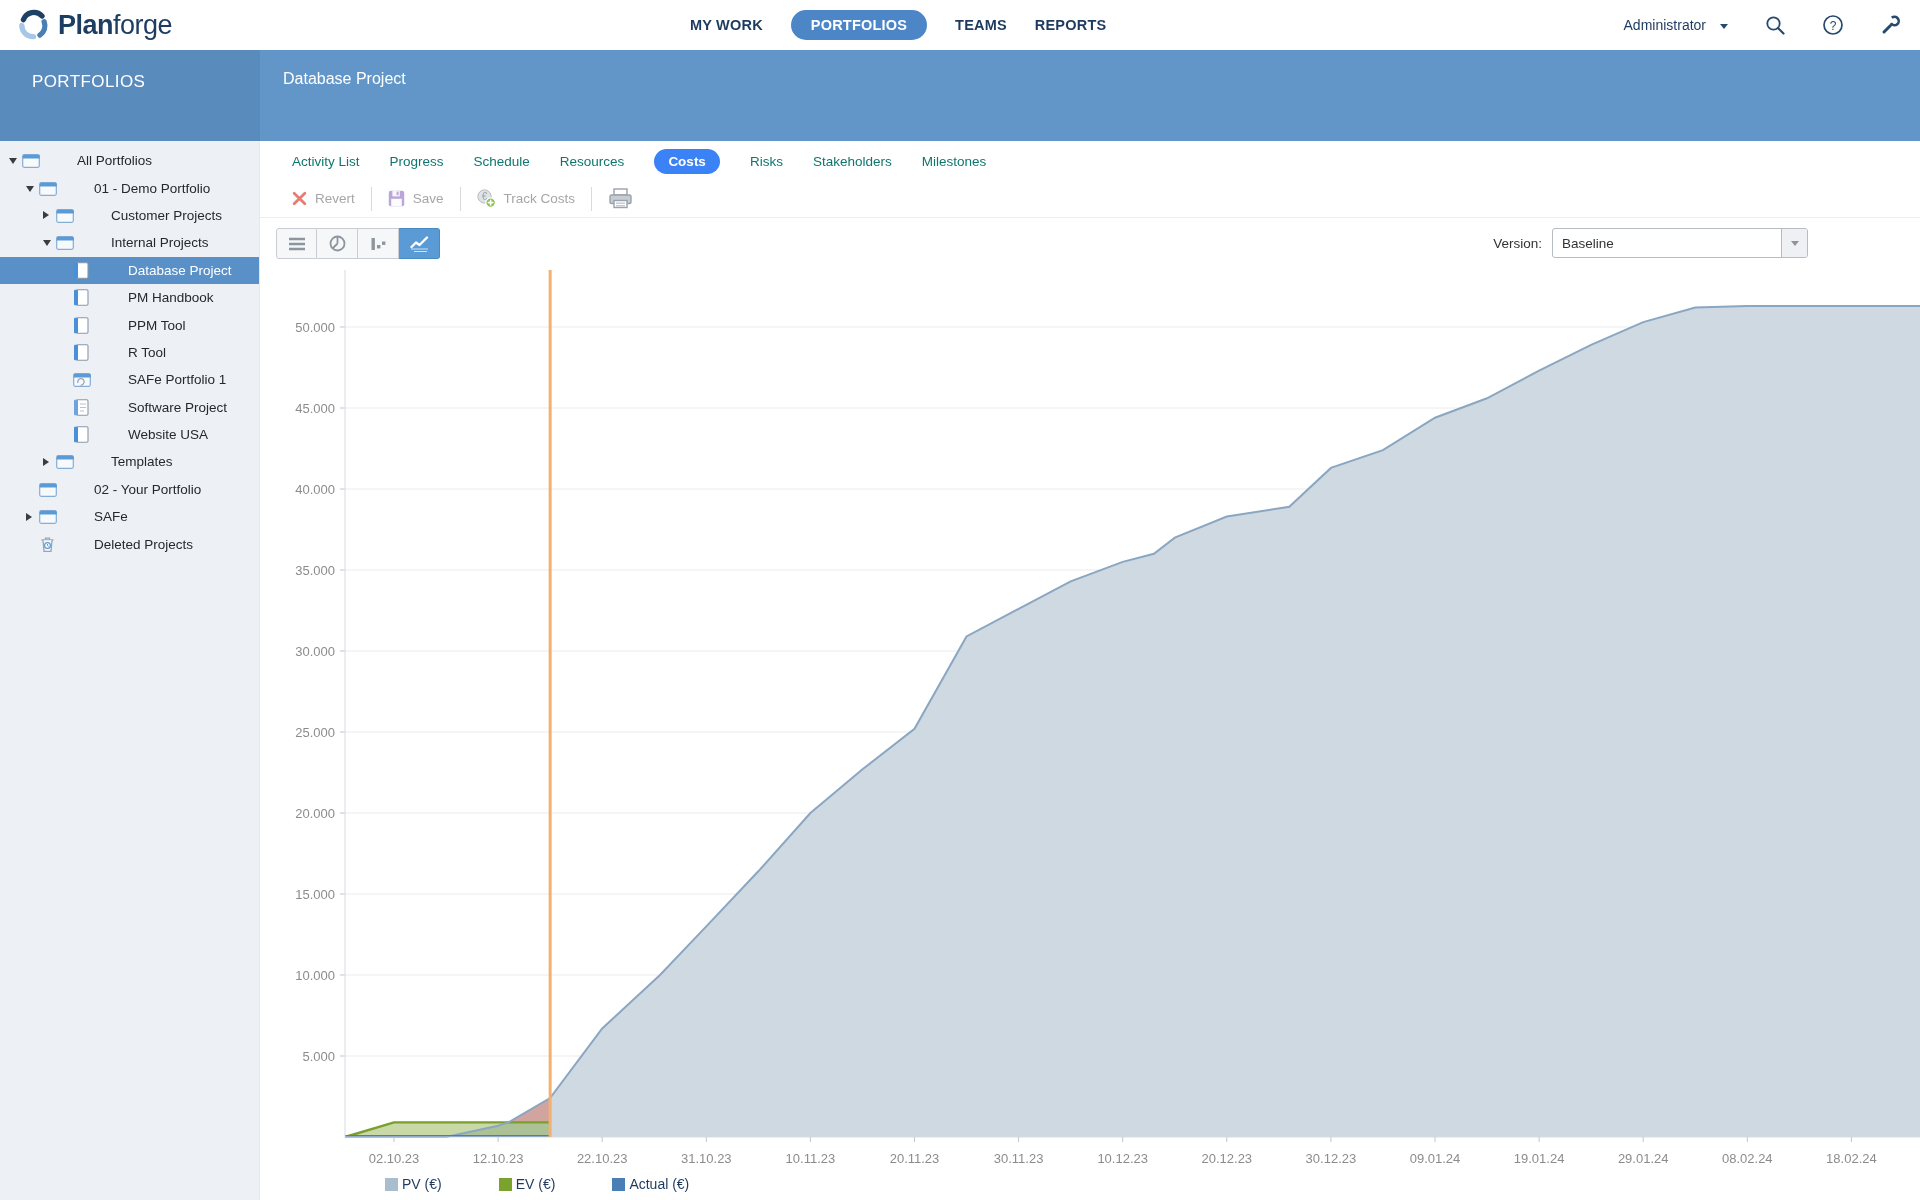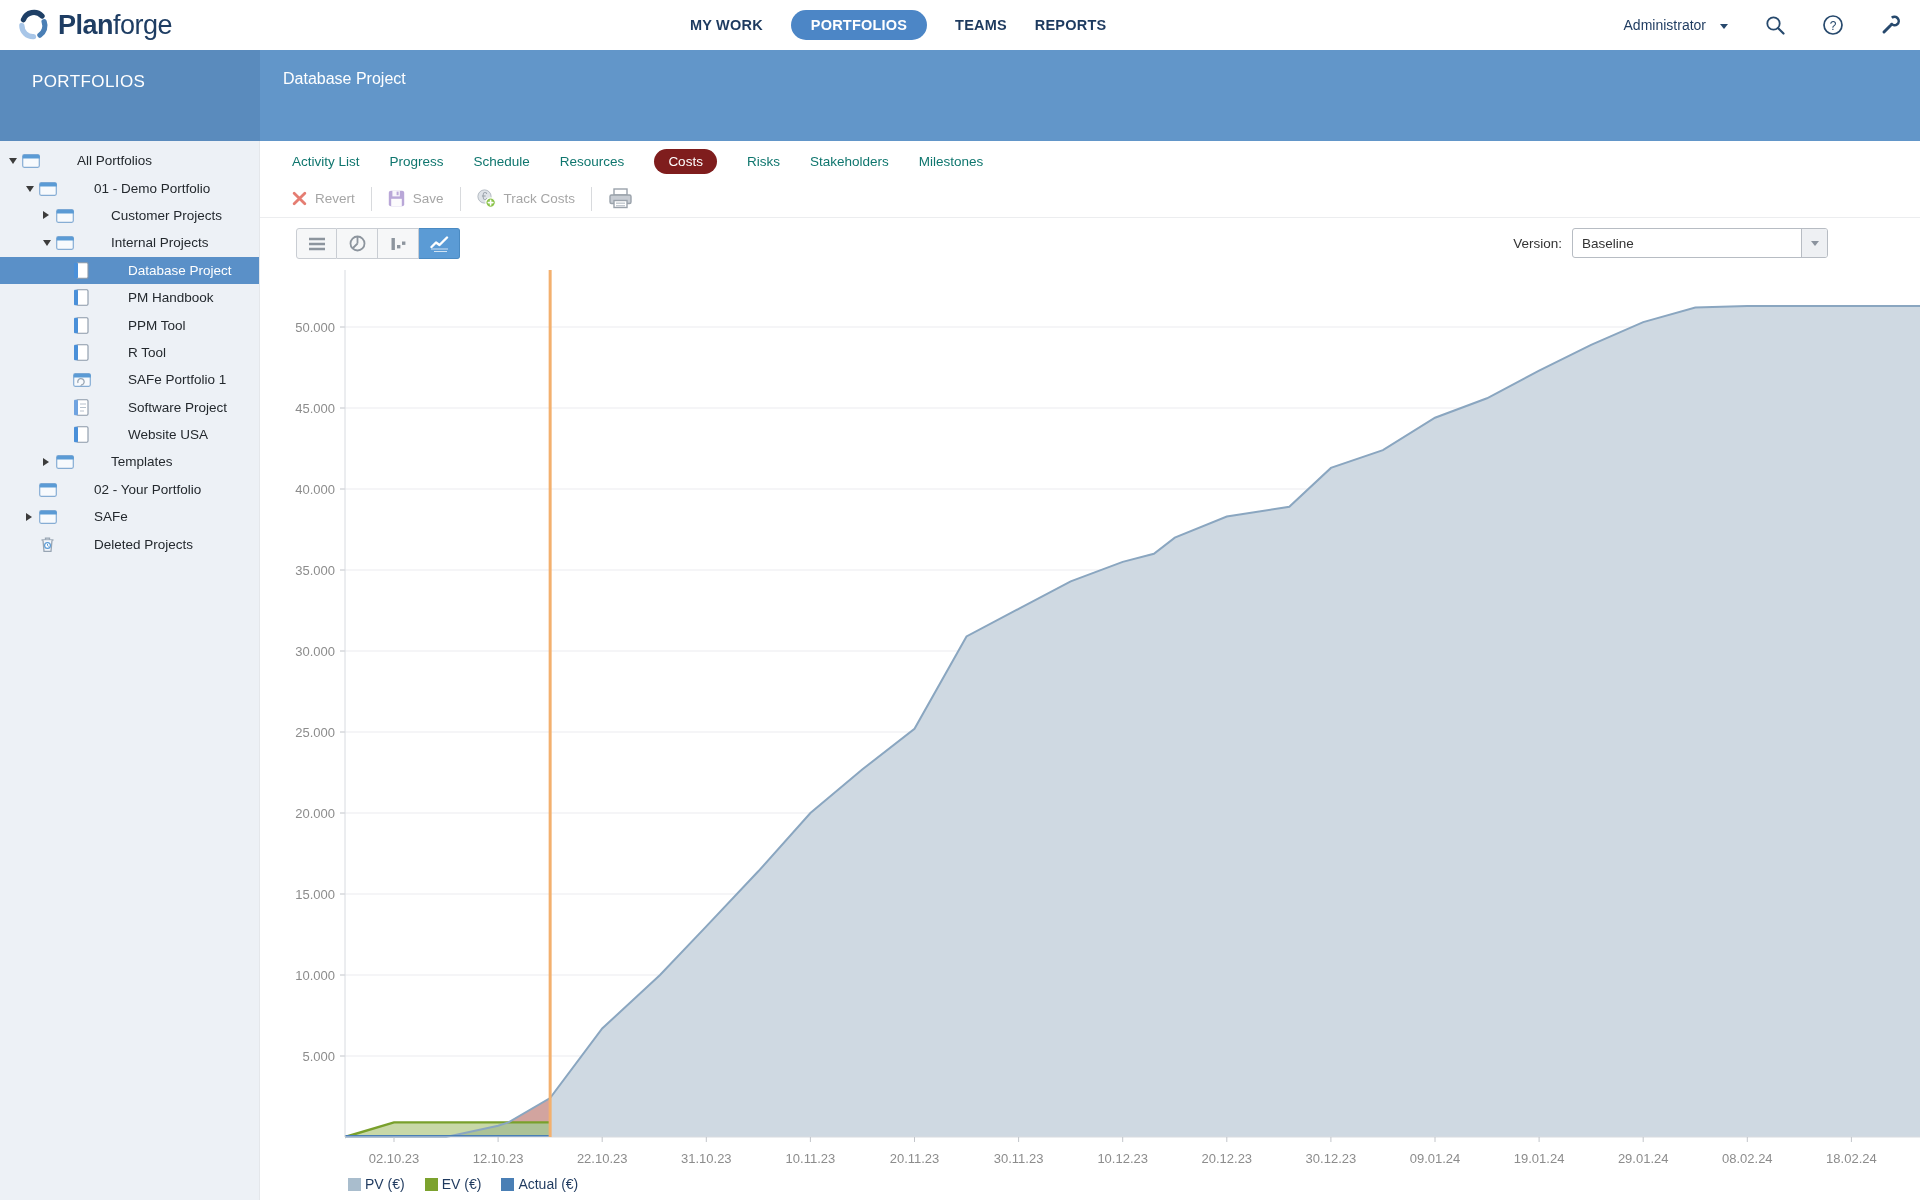--- a/index.html
+++ b/index.html
@@ -38,42 +38,42 @@
   .trow.selected{background:#5a90c8;color:#fff;}
   .tarrow{width:0;height:0;position:absolute;}
   .tarrow.down{border-left:4.5px solid transparent;border-right:4.5px solid transparent;border-top:6px solid #3c3c3c;margin-top:1px;}
   .tarrow.right{border-top:4.5px solid transparent;border-bottom:4.5px solid transparent;border-left:6px solid #3c3c3c;}
   .ticon{position:absolute;display:flex;align-items:center;}
   .tlabel{position:absolute;margin-left:32px;}
 
   
   .subtabs{position:absolute;left:260px;top:146px;height:30px;display:flex;align-items:center;gap:30px;padding-left:32px;}
   .subtab{font-size:13.5px;color:#0f766e;cursor:pointer;white-space:nowrap;}
-  .subtab.active{background:#7f1d1d;color:#fff;padding:5px 14px;border-radius:14px;}
+  .subtab.active{background:#3b82f6;color:#fff;padding:5px 14px;border-radius:14px;font-weight:bold;}
   .toolbar{position:absolute;left:260px;top:180px;width:1660px;height:38px;display:flex;align-items:center;gap:16px;padding-left:32px;border-bottom:1px solid #ecedef;}
   .tbtn{display:flex;align-items:center;gap:8px;font-size:13.5px;color:#a6a6a6;cursor:pointer;white-space:nowrap;}
   .tsep{width:1px;height:24px;background:#d8dadd;}
-  .chartbar{position:absolute;left:260px;top:226px;width:1560px;height:40px;margin-left:20px;}
+  .chartbar{position:absolute;left:260px;top:226px;width:1560px;height:40px;}
   .ctypes{position:absolute;left:16px;top:2px;display:flex;}
   .ctype{width:41px;height:31px;background:#f6f7f8;border:1px solid #c9cdd3;border-left:none;
          display:flex;align-items:center;justify-content:center;cursor:pointer;}
   .ctype:first-child{border-left:1px solid #c9cdd3;border-radius:3px 0 0 3px;}
   .ctype:last-child{border-radius:0 3px 3px 0;}
   .ctype.active{background:#5b9bd5;border-color:#4a8ac2;}
   .versionbox{position:absolute;right:12px;top:2px;display:flex;align-items:center;gap:10px;}
   .versionlabel{font-size:13.5px;color:#333;}
   .select{width:256px;height:30px;border:1px solid #b7bcc3;border-radius:3px;background:#fff;display:flex;cursor:pointer;}
   .select .val{flex:1;display:flex;align-items:center;padding-left:9px;font-size:13.5px;color:#333;}
   .select .btn{width:26px;background:#eef0f3;border-left:1px solid #b7bcc3;display:flex;align-items:center;justify-content:center;border-radius:0 2px 2px 0;}
   .select .btn i{width:0;height:0;border-left:4.5px solid transparent;border-right:4.5px solid transparent;border-top:5.5px solid #8b939e;}
 
   
   .chartwrap{position:absolute;left:260px;top:268px;width:1660px;height:932px;}
   .legend{position:absolute;left:88px;top:908px;display:flex;gap:20px;align-items:center;}
-  .legitem{display:flex;align-items:center;gap:4px;font-size:14px;color:#1f3a5f;}
+  .legitem{display:flex;align-items:center;gap:4px;font-size:14px;color:#1f3a5f;margin-left:37px;}
   .legswatch{width:13px;height:13px;display:inline-block;}
   text.ytick,text.xtick{font-family:"Liberation Sans",sans-serif;font-size:13px;fill:#8c8c8c;}
 </style>
 </head>
 <body>
 
 <div class="app">
 
   <div class="topbar">
     <div class="logo">

